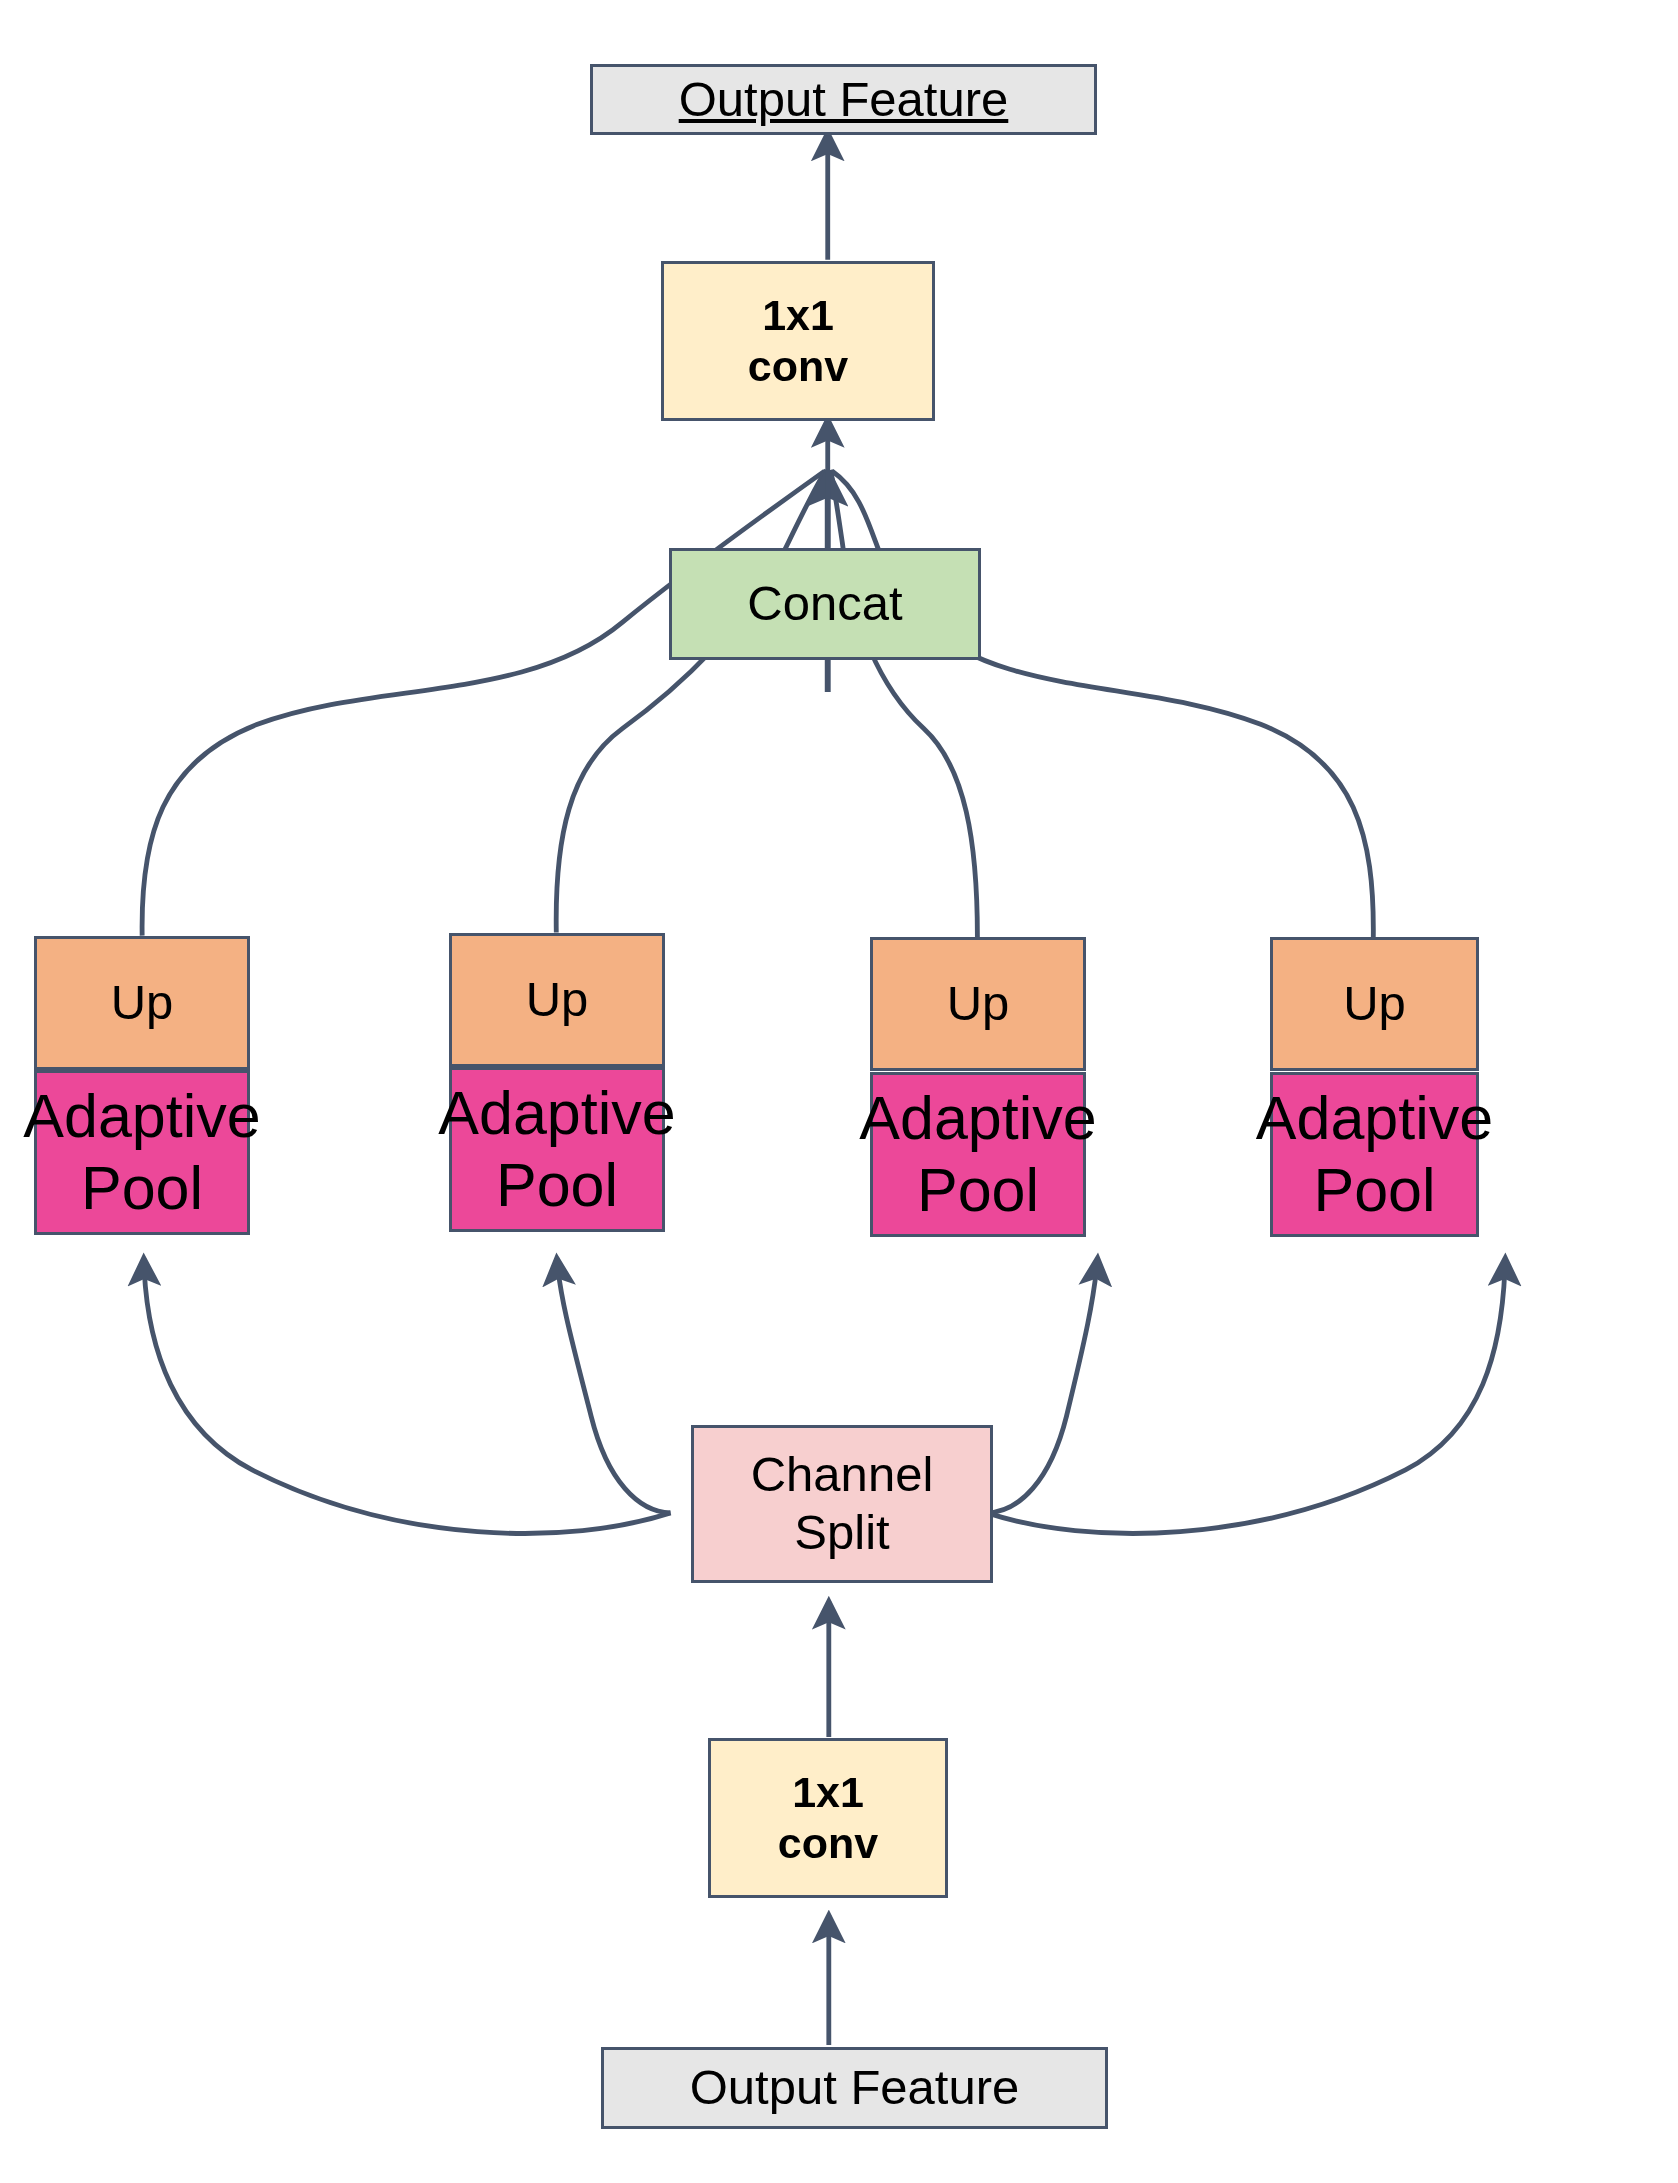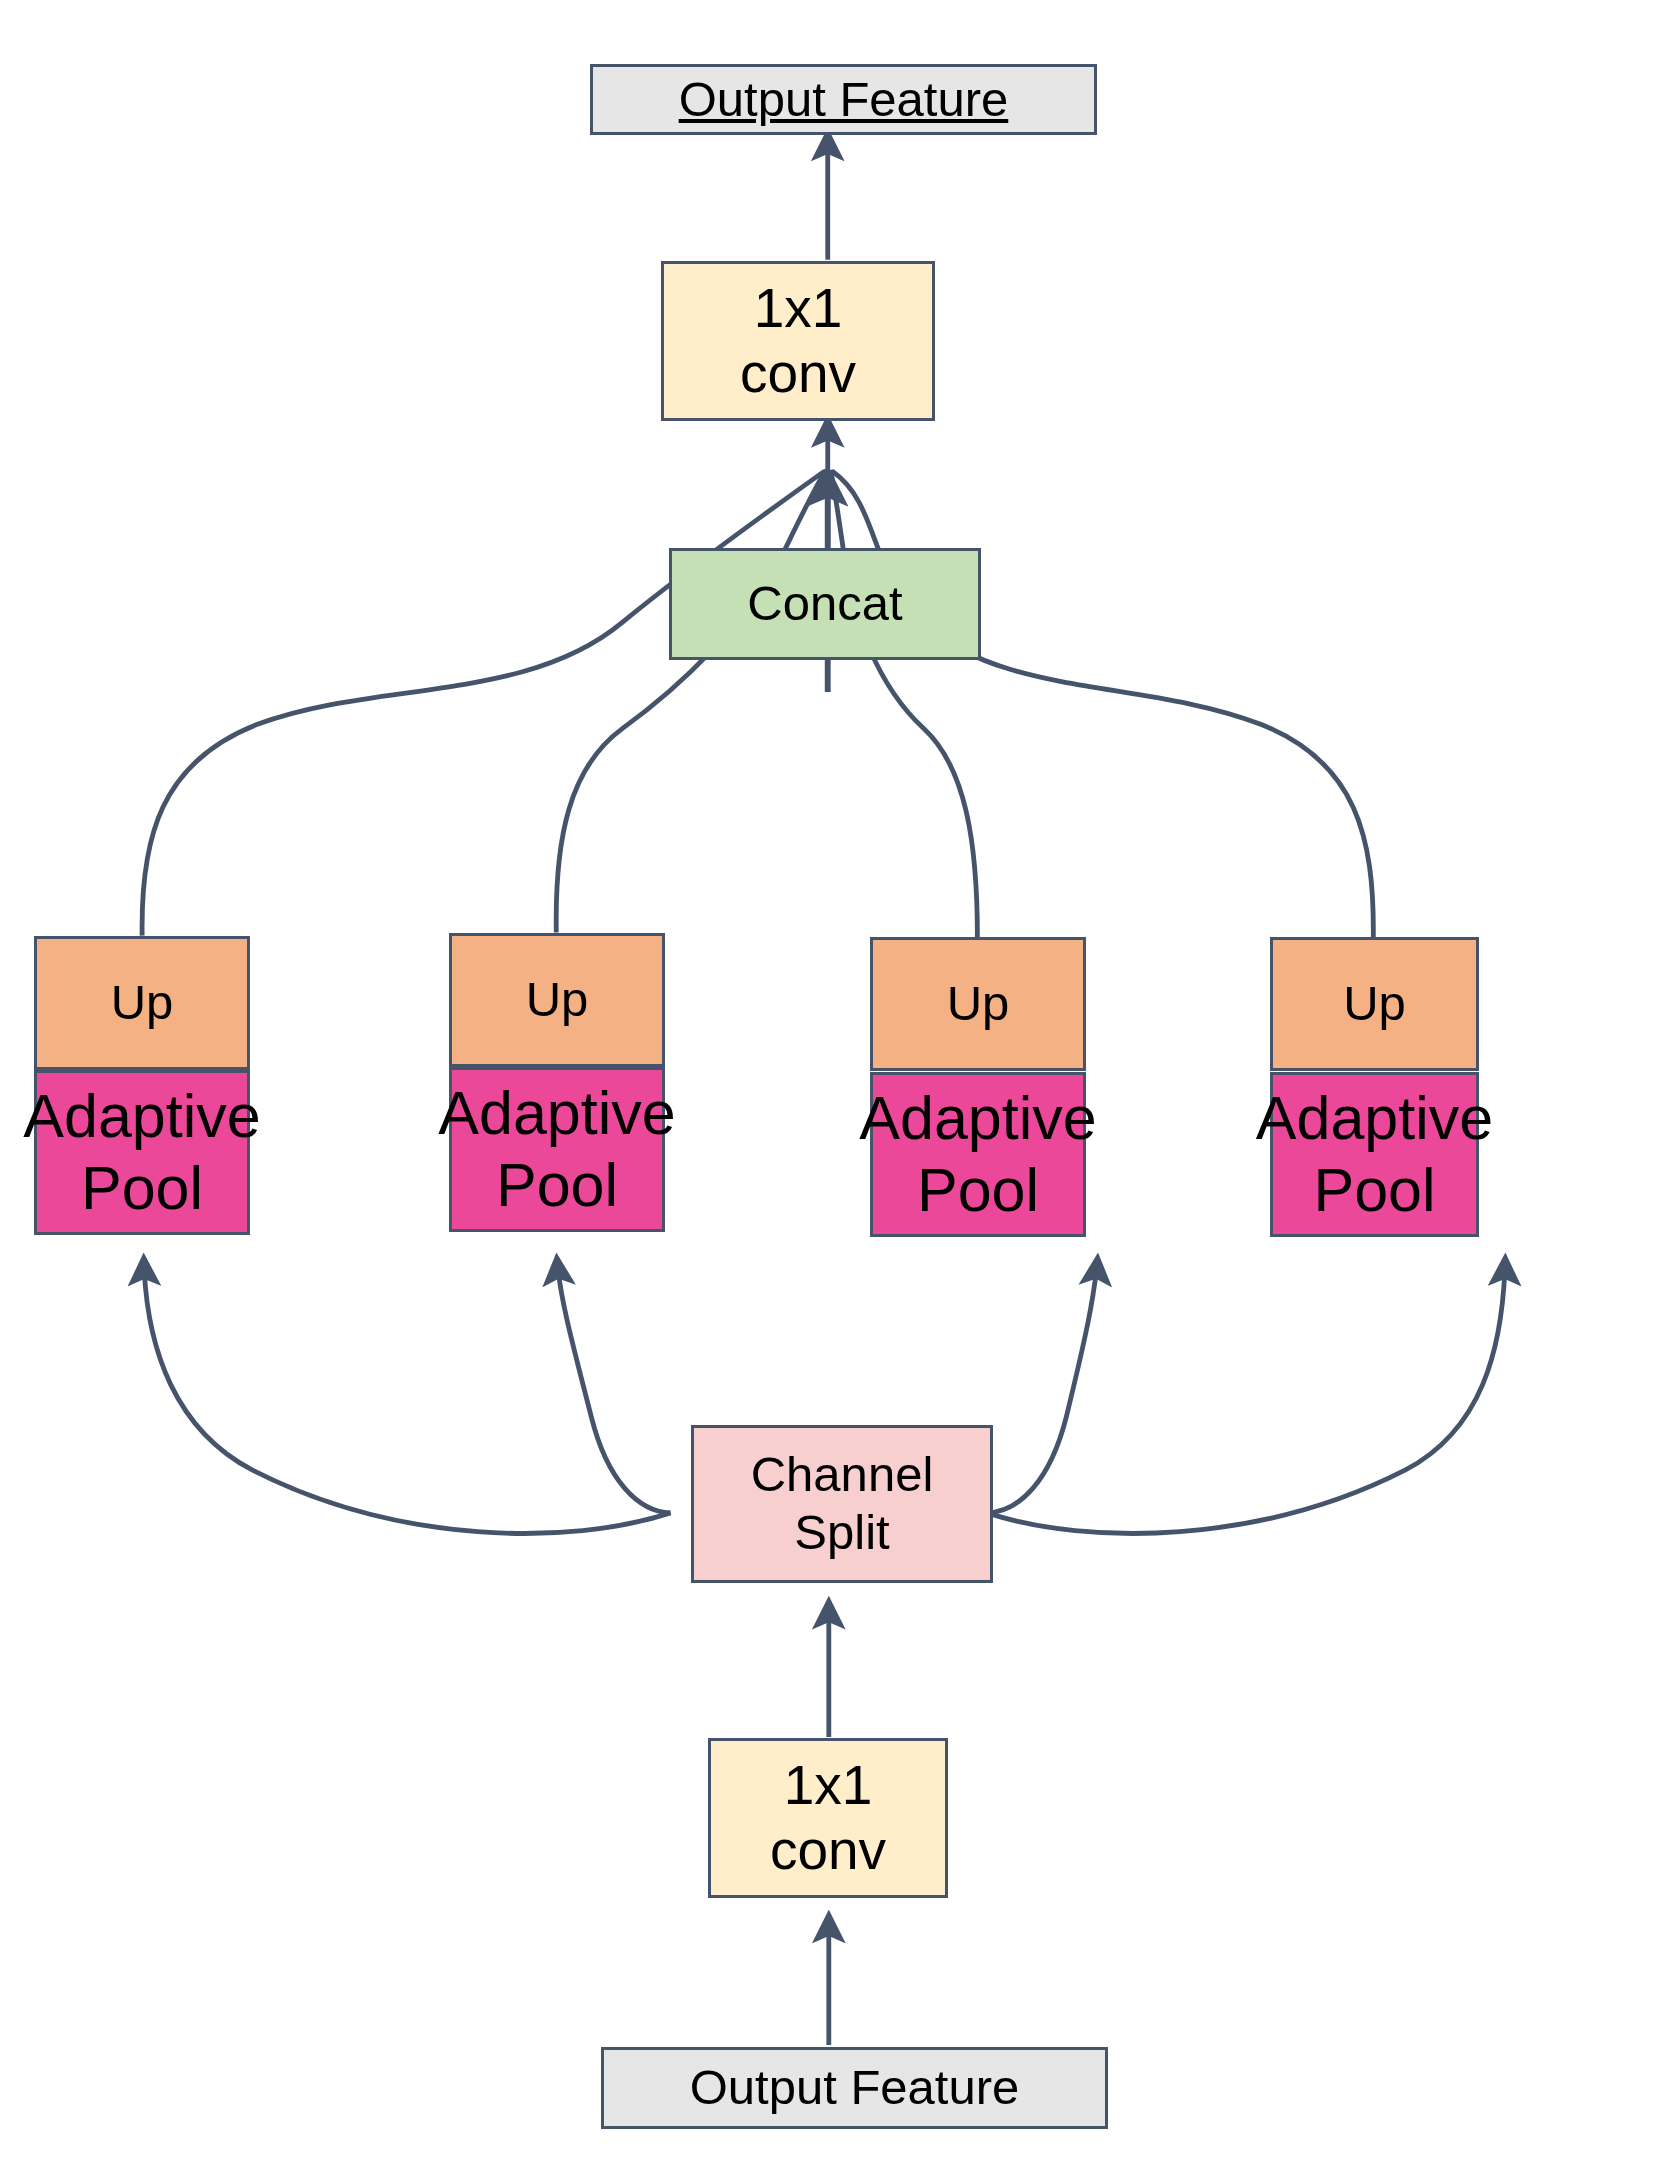--- a/index.html
+++ b/index.html
@@ -36,21 +36,22 @@
     color: #000000;
     line-height: 1.18;
     white-space: pre-line;
   }
   .node-io {
     background: #e6e6e6;
     font-size: 49px;
   }
   .node-conv {
     background: #ffeec9;
-    font-size: 55px;
+    font-size: 43px;
+    font-weight: bold;
   }
   .node-concat {
     background: #c5e0b4;
     font-size: 49px;
   }
   .node-up {
     background: #f4b183;
     font-size: 49px;
   }
   .node-pool {

